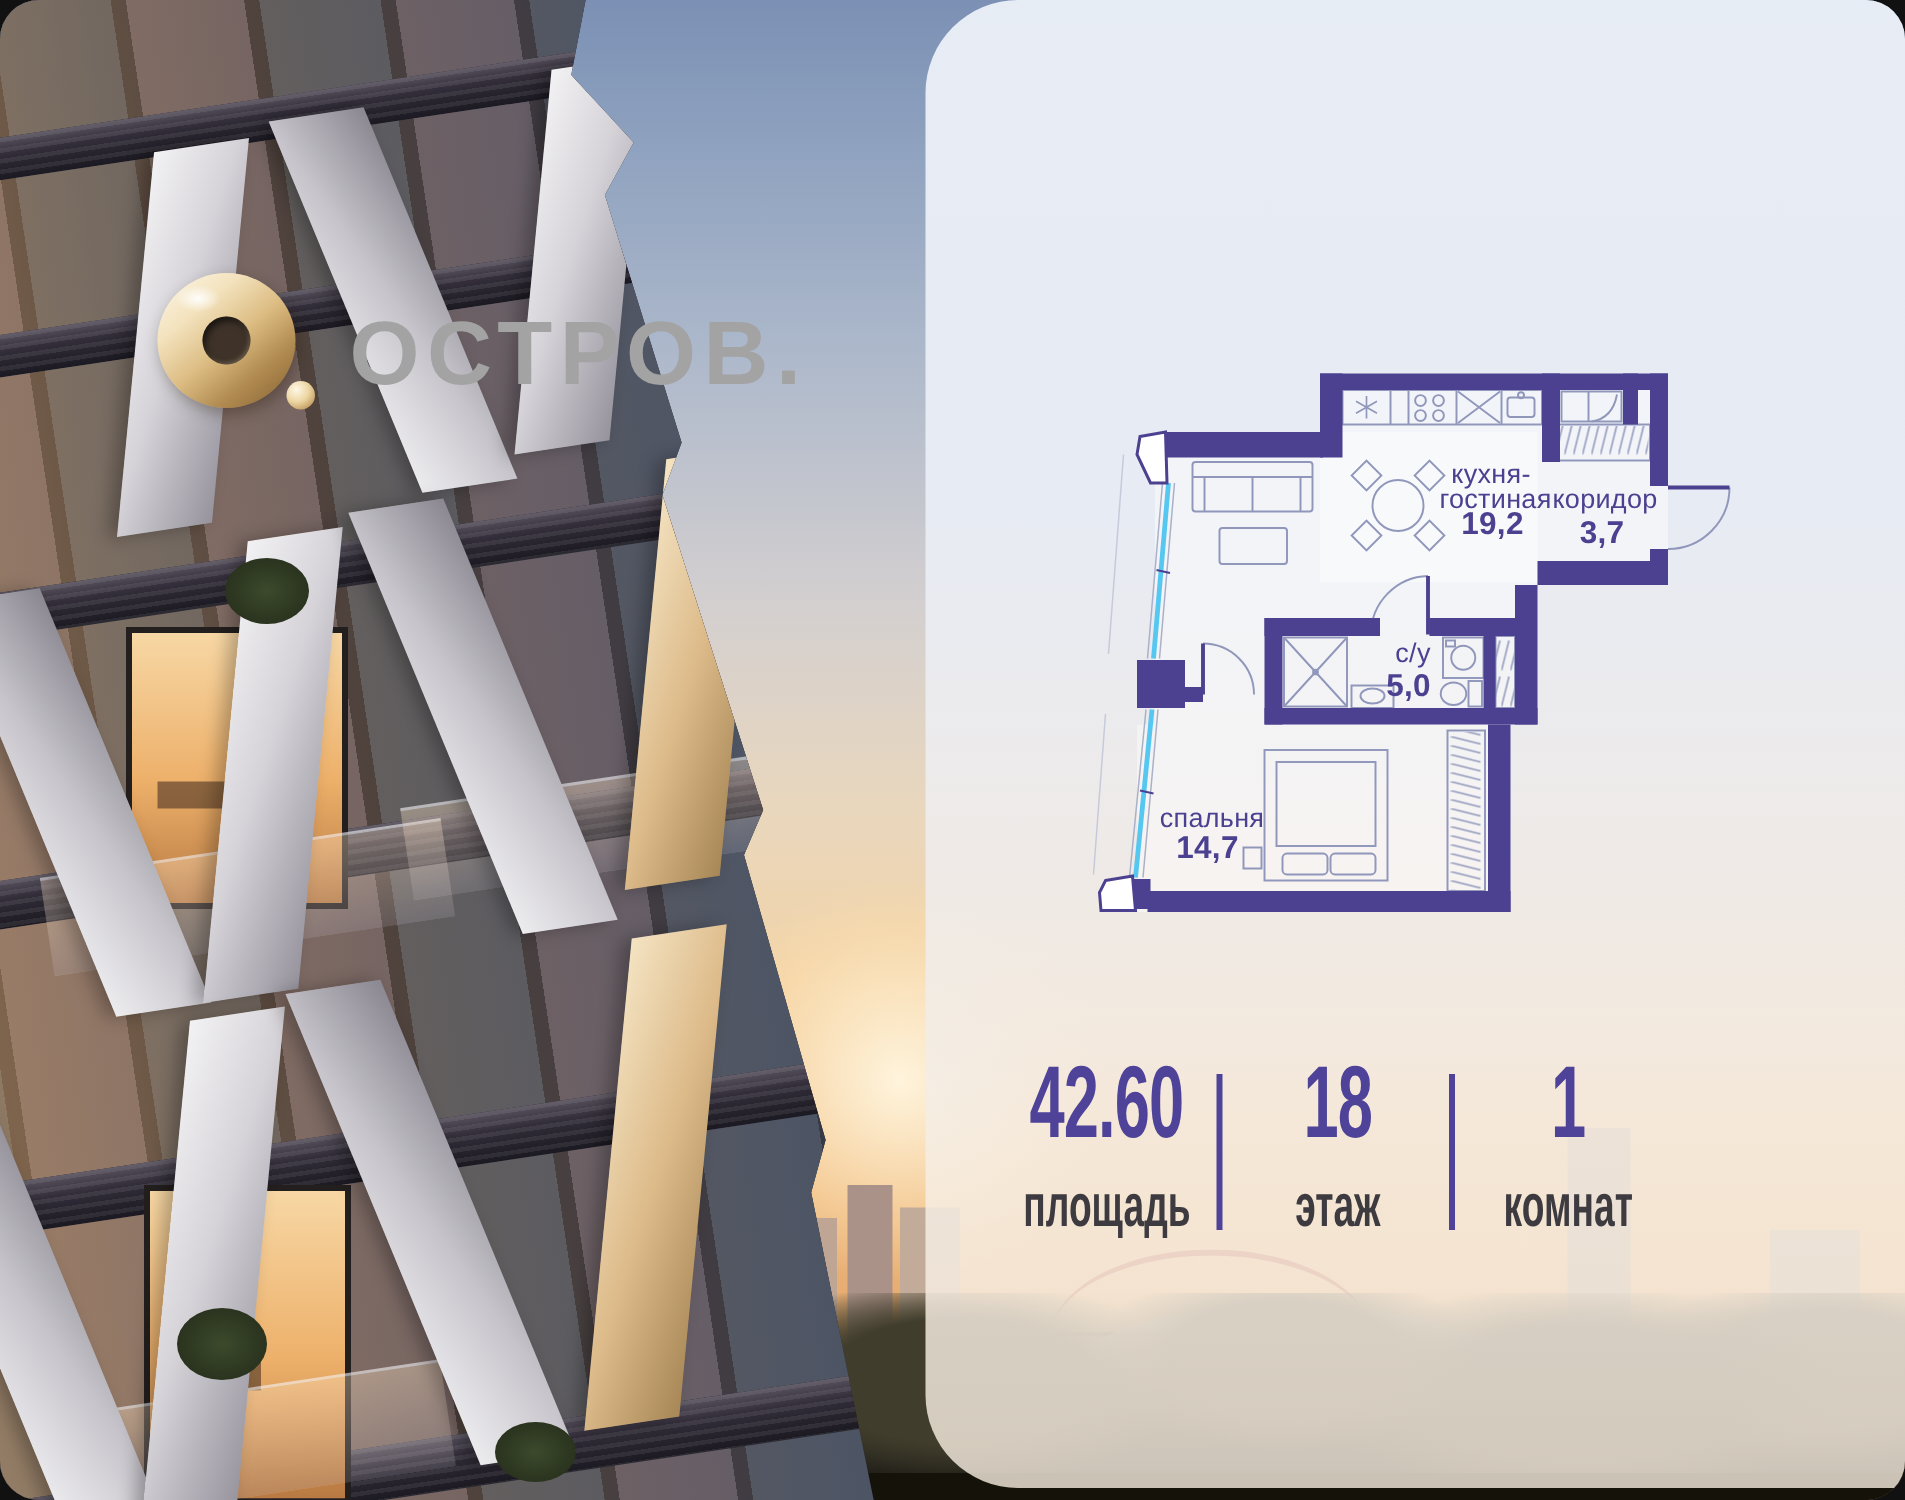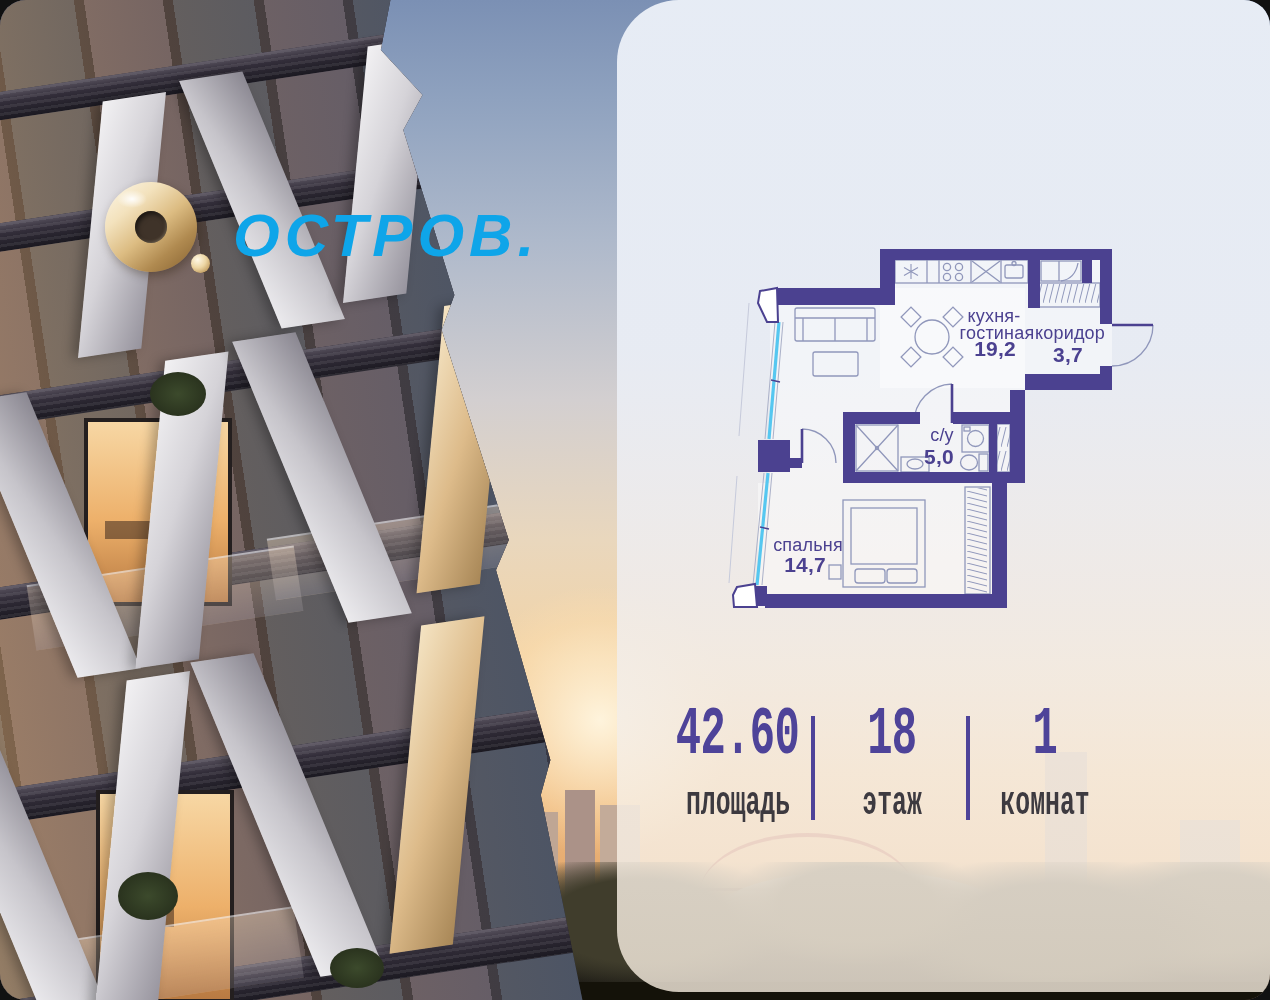--- a/index.html
+++ b/index.html
@@ -60,30 +60,30 @@
   .ring{position:absolute;left:105px;top:182px;width:92px;height:90px;border-radius:50%;
     background:linear-gradient(140deg,#fdf8ea 0%,#f3e2bd 28%,#dcbc82 52%,#b08a50 74%,#98733e 88%,#b69256 100%);
     box-shadow:2px 4px 10px rgba(40,25,10,.35);}
   .ring:before{content:"";position:absolute;left:12px;top:8px;width:30px;height:18px;border-radius:50%;
     background:radial-gradient(closest-side,rgba(255,255,255,.95),rgba(255,255,255,0));}
   .hole{position:absolute;left:30px;top:29px;width:32px;height:32px;border-radius:50%;
     background:#3f3329;box-shadow:inset 2px 3px 5px rgba(0,0,0,.6),inset -1px -1px 3px rgba(255,240,200,.25);}
   .dot{position:absolute;left:191px;top:254px;width:19px;height:19px;border-radius:50%;
     background:radial-gradient(circle at 35% 30%,#fff8e6 0%,#edd6a4 45%,#c29d60 80%,#a07c44 100%);}
   .brandname{position:absolute;left:233px;top:206px;font-size:60px;font-weight:bold;
-    color:#0ea5e9;letter-spacing:5px;line-height:1;font-style:italic;}
+    color:#a3a3a3;letter-spacing:5px;line-height:1;}
   
   .panel{position:absolute;left:617px;top:0;width:653px;height:992px;
     border-radius:62px 0 0 62px;
     background:linear-gradient(180deg,rgba(234,239,247,.97) 0%,rgba(233,237,245,.95) 35%,
       rgba(239,236,236,.9) 58%,rgba(246,238,228,.85) 78%,rgba(248,238,224,.8) 100%);}
   .plan{position:absolute;left:725px;top:233px;}
   
   .stat{position:absolute;width:170px;top:702px;height:122px;display:flex;flex-direction:column;
-    align-items:center;justify-content:space-between;text-align:center;font-family:Liberation Mono, monospace;}
+    align-items:center;justify-content:space-between;text-align:center;}
   .stat .num{font-size:68px;font-weight:bold;color:#4e4399;line-height:66px;letter-spacing:-1px;
     display:inline-block;transform:scaleX(.62);transform-origin:center;}
   .stat .lbl{font-size:40px;font-weight:bold;color:#3d3a40;line-height:40px;
     display:inline-block;transform:scaleX(.62);transform-origin:center;}
   .vdiv{position:absolute;top:716px;width:4px;height:104px;background:#4e4399;}
   svg text{font-family:"Liberation Sans",sans-serif;fill:#4b4190;letter-spacing:.2px;}
 </style>
 </head>
 <body>
 

